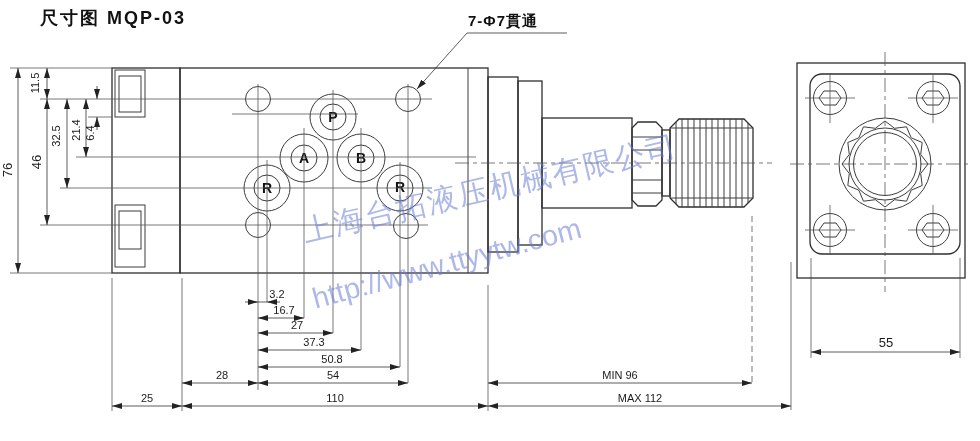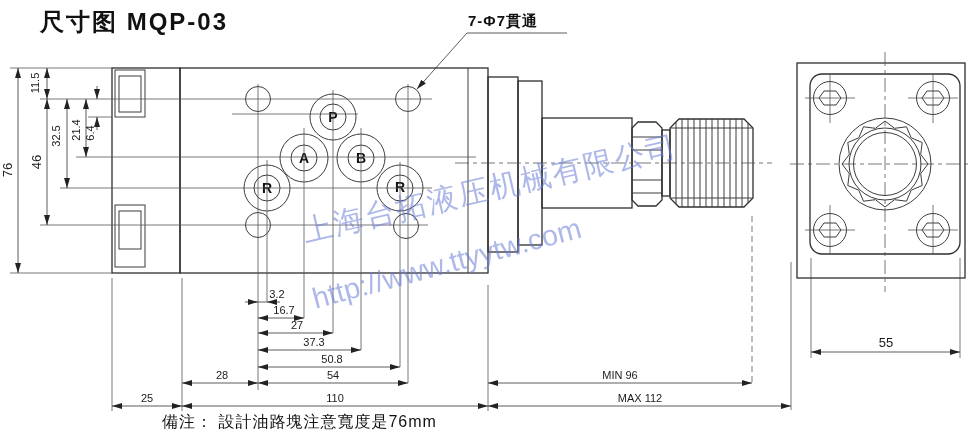--- a/index.html
+++ b/index.html
@@ -1,19 +1,19 @@
 <!DOCTYPE html>
 <html><head>
 <meta charset="utf-8">
 <style>
   html,body{margin:0;padding:0;background:#fff;}
   #stage{position:relative;width:980px;height:441px;background:#fff;overflow:hidden;
          font-family:"Liberation Sans",sans-serif;}
   #stage svg{position:absolute;left:0;top:0;}
-  .title{position:absolute;left:40px;top:6px;font-size:24px;font-weight:bold;
+  .title{position:absolute;left:40px;top:6px;font-size:18px;font-weight:bold;
          letter-spacing:2px;color:#111;}
   .callout{position:absolute;left:468px;top:12px;font-size:15px;font-weight:bold;
          letter-spacing:1px;color:#111;}
   .note{position:absolute;left:162px;top:412px;font-size:16px;color:#111;letter-spacing:1px;}
   .wm{position:absolute;color:rgba(106,126,213,0.55);white-space:nowrap;pointer-events:none;}
   .wm1{left:303px;top:212px;font-size:30px;letter-spacing:2px;transform:rotate(-13deg);
        transform-origin:left center;}
   .wm2{left:313px;top:283px;font-size:29px;letter-spacing:0px;transform:rotate(-15deg);
        transform-origin:left center;}
   svg text{font-family:"Liberation Sans",sans-serif;font-size:11px;fill:#1a1a1a;}
@@ -210,17 +210,16 @@
       <circle cx="933" cy="230" r="16.5" class="med-ln"></circle>
       <polygon class="med-ln" points="922,230 927,223 939,223 944,230 939,237 927,237"></polygon>
       <line x1="908" y1="230" x2="958" y2="230" class="thin-ln"></line>
       <line x1="933" y1="205" x2="933" y2="255" class="thin-ln"></line>
     </g>
   </g>
 </svg>
 
 <div class="title">尺寸图 MQP-03</div>
 <div class="callout">7-Φ7貫通</div>
-<div class="note">備注： 設計油路塊注意寬度是76mm</div>
 <div class="wm wm1">上海台拓液压机械有限公司</div>
 <div class="wm wm2">http://www.ttyytw.com</div>
 
 </div>
 
 </body></html>

